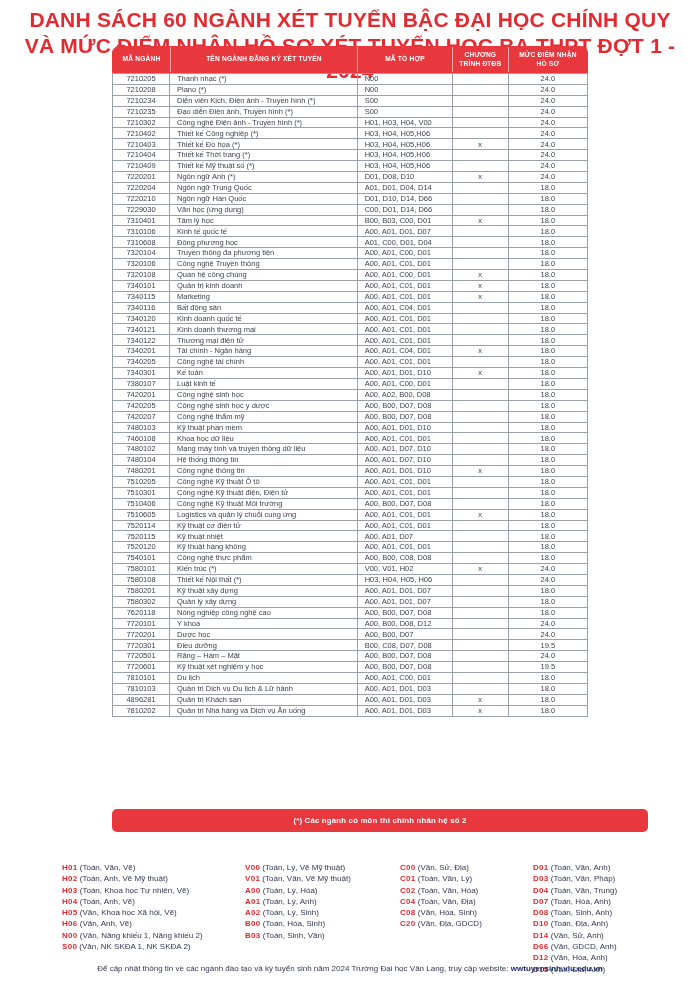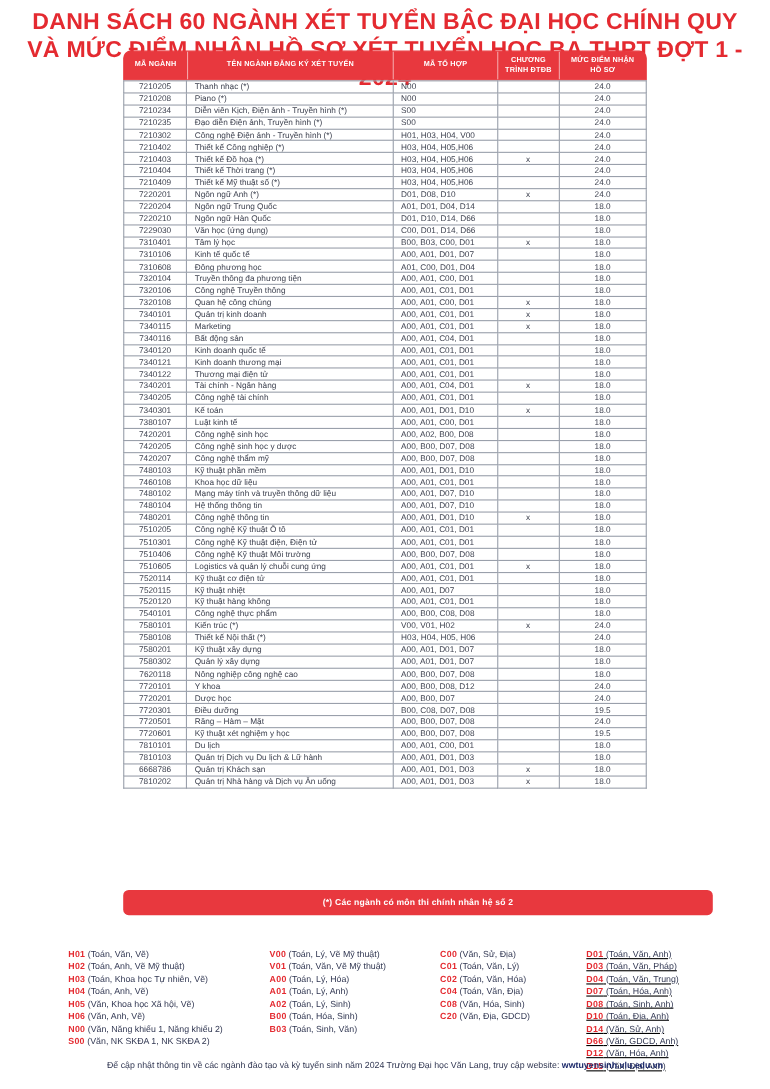--- a/index.html
+++ b/index.html
@@ -52,21 +52,21 @@
     background:#e8383e;border-radius:5px;color:#ffffff;
     display:flex;align-items:center;justify-content:center;
     font-size:7.8px;font-weight:600;letter-spacing:.2px;
   }
 
   
   .legend-col{position:absolute;top:862px;font-size:8px;line-height:11.3px;white-space:nowrap;}
   #legend-col-0{left:62px;}
   #legend-col-1{left:245px;}
   #legend-col-2{left:400px;}
-  #legend-col-3{left:533px;text-decoration:underline;}
+  #legend-col-3{left:533px;}
   .legend-code{color:#e42a30;font-weight:bold;letter-spacing:.3px;}
   .legend-desc{color:#313752;margin-top:32px;}
 
   
   .footer{
     position:absolute;left:0;top:964px;width:700px;text-align:center;
     font-size:8px;color:#313752;
   }
   .footer .site{font-weight:bold;color:#1d2a6b;}
 </style>
@@ -490,21 +490,21 @@
             <td class="c4">18.0</td>
           </tr>
           <tr>
             <td class="c0">7810103</td>
             <td class="c1">Quản trị Dịch vụ Du lịch &amp; Lữ hành</td>
             <td class="c2">A00, A01, D01, D03</td>
             <td class="c3"></td>
             <td class="c4">18.0</td>
           </tr>
           <tr>
-            <td class="c0">6668786</td>
+            <td class="c0">4896281</td>
             <td class="c1">Quản trị Khách sạn</td>
             <td class="c2">A00, A01, D01, D03</td>
             <td class="c3">x</td>
             <td class="c4">18.0</td>
           </tr>
           <tr>
             <td class="c0">7810202</td>
             <td class="c1">Quản trị Nhà hàng và Dịch vụ Ăn uống</td>
             <td class="c2">A00, A01, D01, D03</td>
             <td class="c3">x</td>

